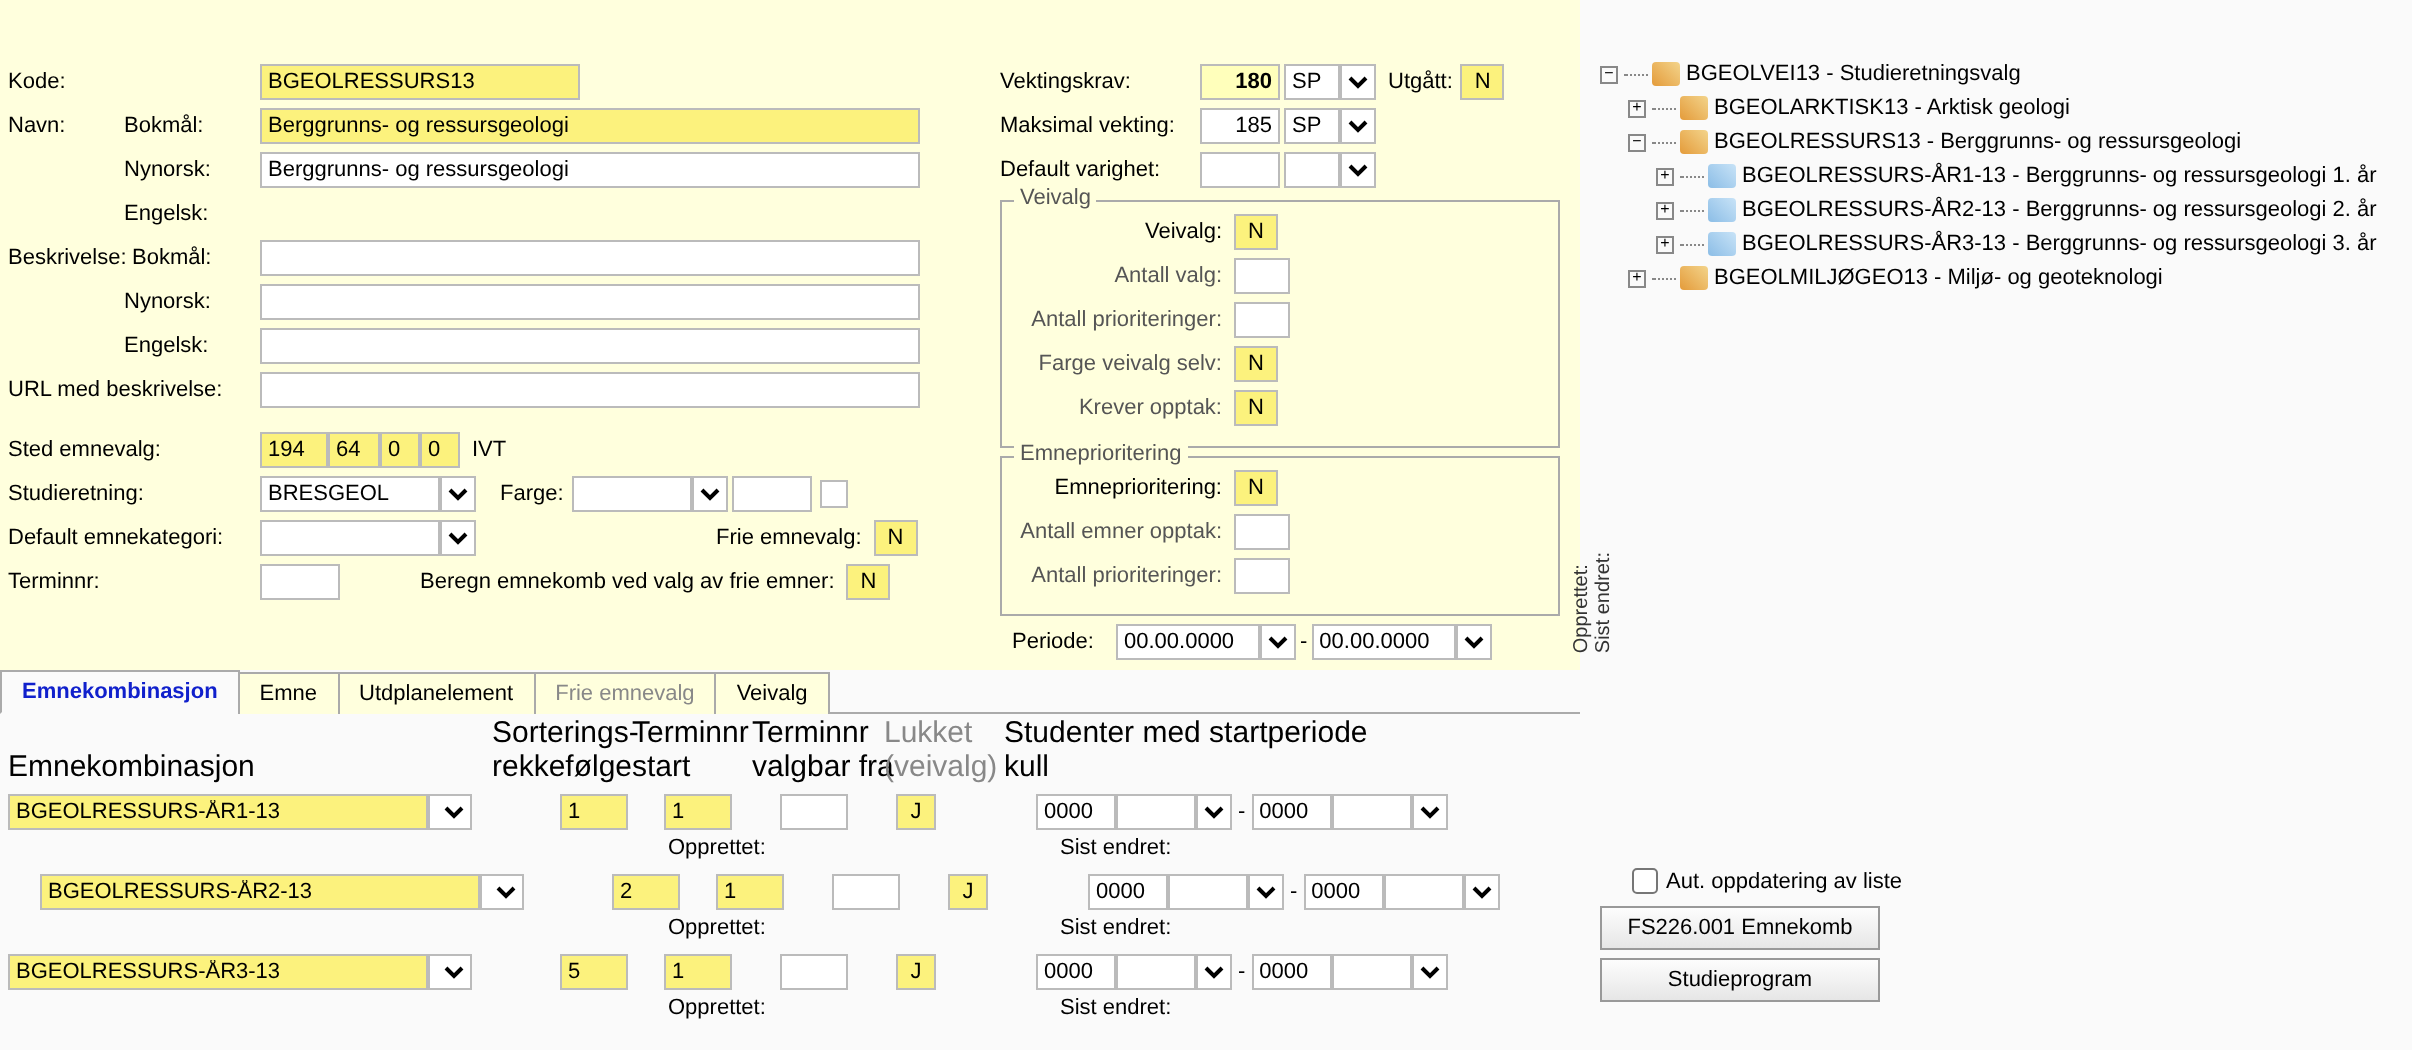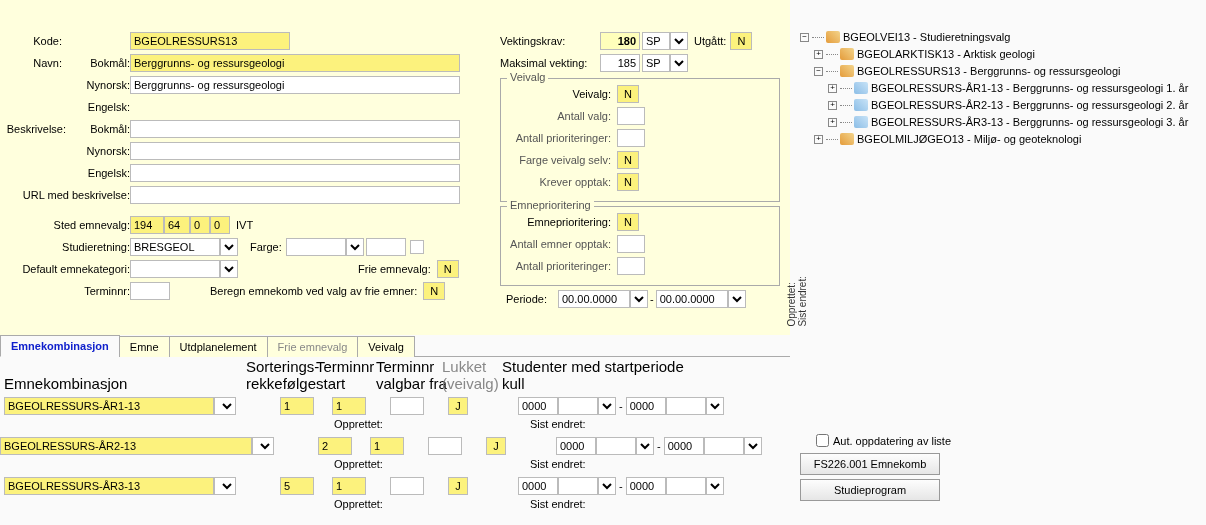--- a/index.html
+++ b/index.html
@@ -3,21 +3,21 @@
 <meta charset="utf-8">
 <style>
   * { box-sizing: border-box; margin: 0; padding: 0; font-family: Tahoma, Arial, sans-serif; font-size: 11px; color: #000; }
   body { background: #fafafa; }
   .app { width: 1206px; height: 525px; position: relative; background: #fafafa; }
   .title-bar { position: absolute; top: 12px; left: 0; right: 0; text-align: center; font-size: 14px; }
   .left-panel { position: absolute; left: 0; top: 0; width: 790px; height: 525px; background: linear-gradient(to bottom, #ffffdd 0px, #ffffdd 335px, #fafafa 335px); }
   .icon-tl { position: absolute; left: 6px; top: 6px; width: 14px; height: 12px; background: #b8e0ff; border: 1px solid #888; }
   .form-area { position: absolute; left: 0; top: 30px; width: 790px; }
   .row { display: flex; align-items: center; height: 22px; margin-bottom: 0px; }
-  .lbl { display: inline-block; text-align: right; }
+  .lbl { display: inline-block; }
   .lbl.c1 { width: 58px; margin-left: 4px; }
   .lbl.c2 { width: 68px; }
   input.t { background: #fff; border: 1px solid #bbb; height: 18px; padding: 1px 3px; font-size: 11px; }
   input.t.yellow { background: #fcf27d; }
   input.t.lightyellow { background: #ffffbb; font-weight: bold; }
   .box-yellow { background: #fcf27d; border: 1px solid #bbb; display: inline-flex; align-items: center; justify-content: center; height: 18px; }
   select.sel { background: #fff; border: 1px solid #bbb; height: 18px; font-size: 11px; }
   .right-col { position: absolute; left: 500px; top: 30px; width: 280px; }
   .fieldset { border: 1px solid #aaa; margin-top: 4px; }
   .fieldset .legend { position: relative; top: -8px; left: 6px; background: #ffffdd; padding: 0 3px; color: #555; }
@@ -152,20 +152,26 @@
         <select class="sel" style="width:18px"></select>
         <span style="margin-left:6px">Utgått:</span>
         <div class="box-yellow" style="width:22px;margin-left:4px">N</div>
       </div>
       <div class="row">
         <span style="width:100px">Maksimal vekting:</span>
         <input class="t" style="width: 40px; text-align: right;" value="185">
         <input class="t" style="width: 28px; margin-left: 2px;" value="SP">
         <select class="sel" style="width:18px"></select>
       </div>
+      <div class="row">
+        <span style="width:100px">Default varighet:</span>
+        <input class="t" style="width: 40px;" value="">
+        <input class="t" style="width: 28px; margin-left: 2px;">
+        <select class="sel" style="width:18px"></select>
+      </div>
 
       <div class="fieldset" style="height:124px">
         <span class="legend">Veivalg</span>
         <div style="margin-top:-8px">
           <div class="fs-row">
             <span class="fs-lbl dark">Veivalg:</span>
             <div class="box-yellow" style="width:22px">N</div>
           </div>
           <div class="fs-row">
             <span class="fs-lbl">Antall valg:</span>
@@ -258,21 +264,21 @@
             <input class="t" style="width: 40px;" value="0000">
             <input class="t" style="width: 40px;" value="">
             <select class="sel" style="width:18px"></select>
           </div>
           <div class="meta-row">
             <div style="width:334px"></div>
             <div style="width:196px">Opprettet:</div>
             <div>Sist endret:</div>
           </div>
           <div class="bottom-row">
-            <input class="t yellow" style="width: 252px; margin-left: 0;" value="BGEOLRESSURS-ÅR2-13">
+            <input class="t yellow" style="width: 220px; margin-left: 20px;" value="BGEOLRESSURS-ÅR2-13">
             <select class="sel" style="width:22px"></select>
             <div style="width:44px"></div>
             <input class="t yellow" style="width: 34px;" value="2">
             <div style="width:18px"></div>
             <input class="t yellow" style="width: 34px;" value="1">
             <div style="width:24px"></div>
             <input class="t" style="width: 34px;" value="">
             <div style="width:24px"></div>
             <div class="box-yellow" style="width:20px">J</div>
             <div style="width:50px"></div>

